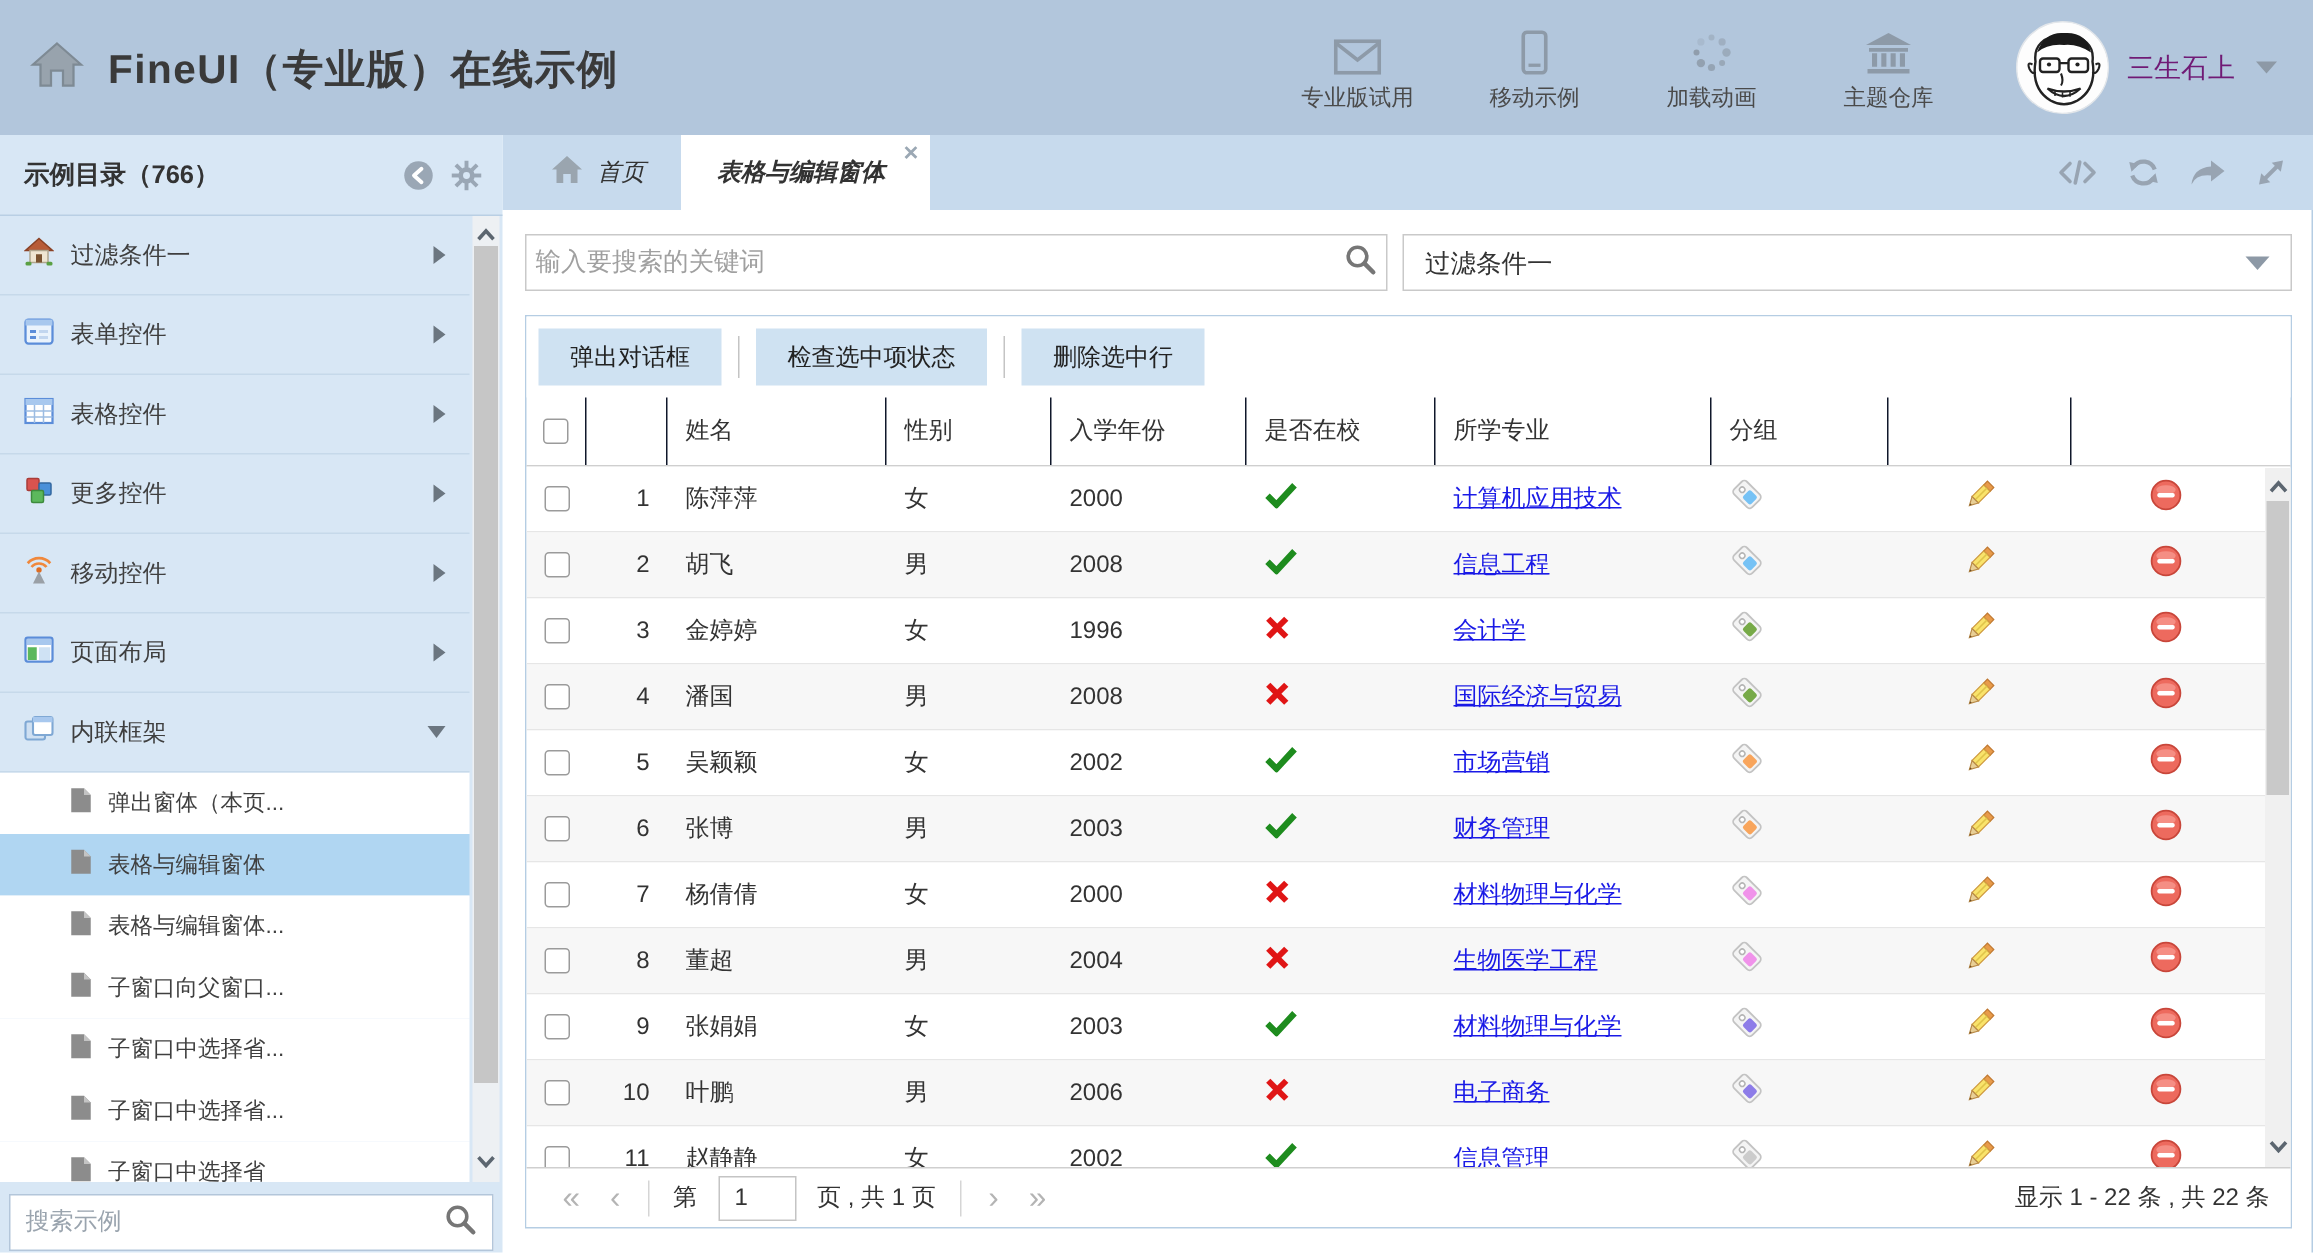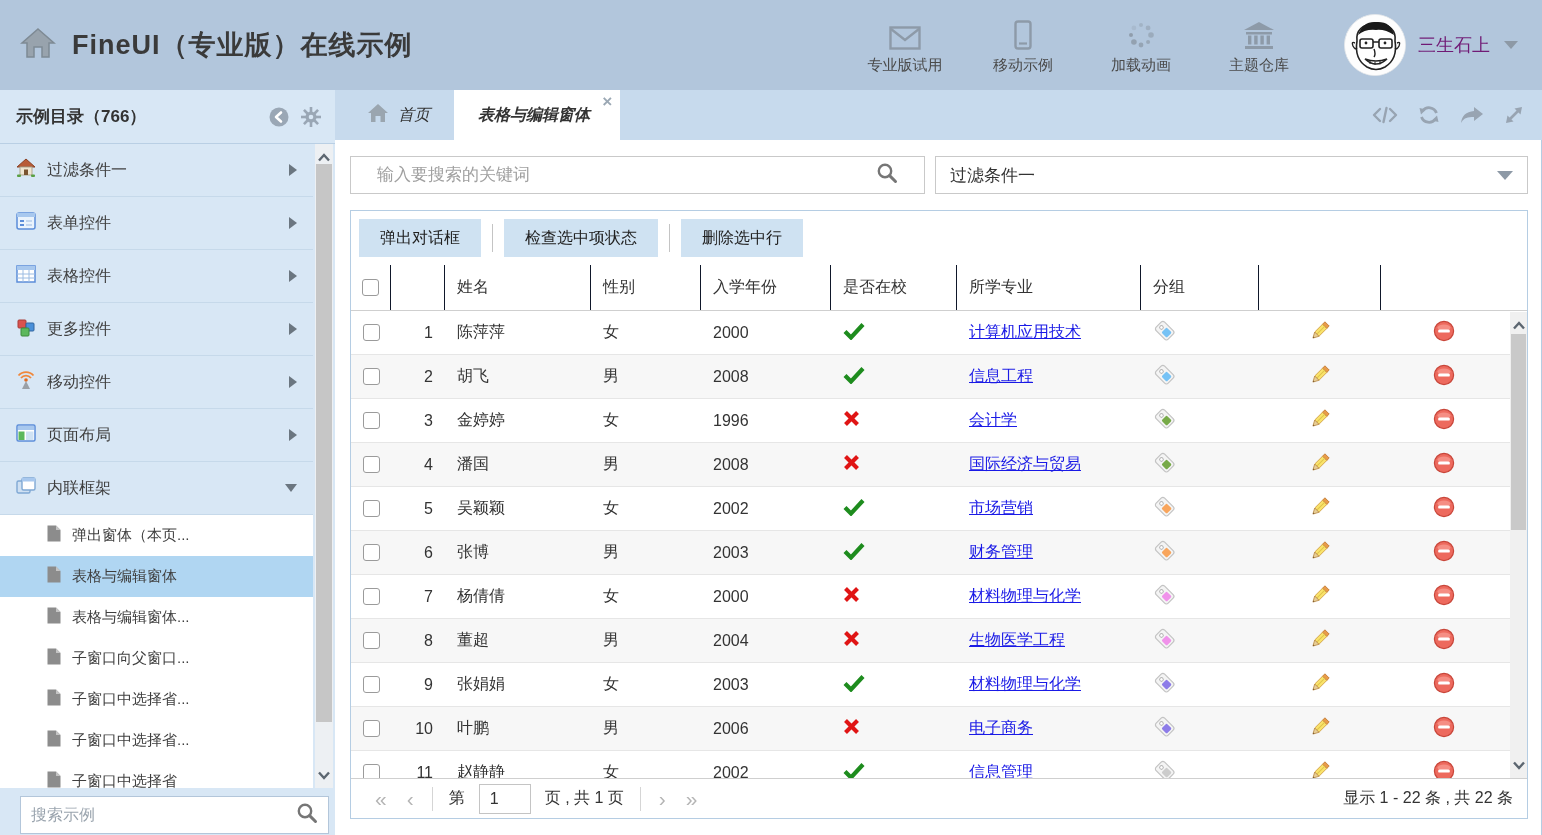--- a/index.html
+++ b/index.html
@@ -33,36 +33,36 @@
   .glabel { font-size:16px; color:#3f3f3f; }
   .garrow { position:absolute; right:16px; display:flex; }
   .tri-r { width:0; height:0; border-top:6px solid transparent; border-bottom:6px solid transparent; border-left:8px solid #6b7680; }
   .tri-d { width:0; height:0; border-left:6px solid transparent; border-right:6px solid transparent; border-top:8px solid #6b7680; }
   .sub { height:41px; display:flex; align-items:center; gap:10px; padding-left:46px; background:#ffffff; cursor:pointer; }
   .sub.selected { background:#b0d6f2; }
   .slabel { font-size:15px; color:#3f3f3f; }
   .side-scroll { position:absolute; top:0; right:2px; width:18px; height:644px; background:#edf0f3; }
   .side-scroll .thumb { position:absolute; top:20px; left:1px; width:16px; height:558px; background:#c6c6c6; }
   .sscroll-arrow { position:absolute; left:2px; width:14px; }
-  .side-search { margin:8px 6px 0 20px; height:38px; background:#fff; border:1px solid #b3c6da; display:flex; align-items:center; padding:0 10px; }
+  .side-search { margin:8px 6px 0 6px; height:38px; background:#fff; border:1px solid #b3c6da; display:flex; align-items:center; padding:0 10px; }
   .side-search input { flex:1; border:none; outline:none; font-size:16px; color:#555; font-family:inherit; background:transparent; }
   .side-search input::placeholder { color:#9aa4ae; }
 
   
   .main { flex:1; display:flex; flex-direction:column; }
   .tabbar { height:50px; background:#c7daed; display:flex; align-items:stretch; padding-left:8px;font-style:italic; }
   .tab { display:flex; align-items:center; gap:9px; padding:0 24px; font-size:16px; color:#333; cursor:pointer; }
   .tab.active { background:#ffffff; font-weight:bold; position:relative; padding-right:30px; }
   .tab-close { position:absolute; top:3px; right:8px; font-size:17px; font-weight:bold; color:#9ba8b4; line-height:1; cursor:pointer; }
   .tab-tools { margin-left:auto; display:flex; align-items:center; gap:20px; padding-right:18px; }
   .ttool { cursor:pointer; display:flex; }
 
   .content { flex:1; background:#fff; padding:16px 13px 0 15px; border-right:1px solid #b5cde3; margin-right:0; }
   .filter-row { display:flex; gap:10px; margin-bottom:16px; }
-  .search-box { width:575px; height:38px; border:1px solid #c9c9c9; display:flex; align-items:center; padding:0 26px; background:#fff; }
+  .search-box { width:575px; height:38px; border:1px solid #c9c9c9; display:flex; align-items:center; padding:0 6px; background:#fff; }
   .search-box input { flex:1; border:none; outline:none; font-size:17px; color:#555; font-family:inherit; }
   .search-box input::placeholder { color:#a0a0a0; }
   .dropdown { flex:1; height:38px; border:1px solid #c9c9c9; display:flex; align-items:center; padding:0 14px; font-size:17px; color:#333; background:#fff; cursor:pointer; }
   .dd-caret { margin-left:auto; width:0; height:0; border-left:8px solid transparent; border-right:8px solid transparent; border-top:9px solid #8d99a6; }
 
   .panel { border:1px solid #b5cde3; display:flex; flex-direction:column; }
   .btnbar { padding:8px; display:flex; align-items:center; background:#fff; }
   .btn { height:38px; padding:0 21px; background:#cfe2f2; font-size:16px; color:#222;
          display:flex; align-items:center; cursor:pointer; border:none; font-family:inherit; }
   .btn-sep { width:1px; height:28px; background:#c4c4c4; margin:0 11px; }

